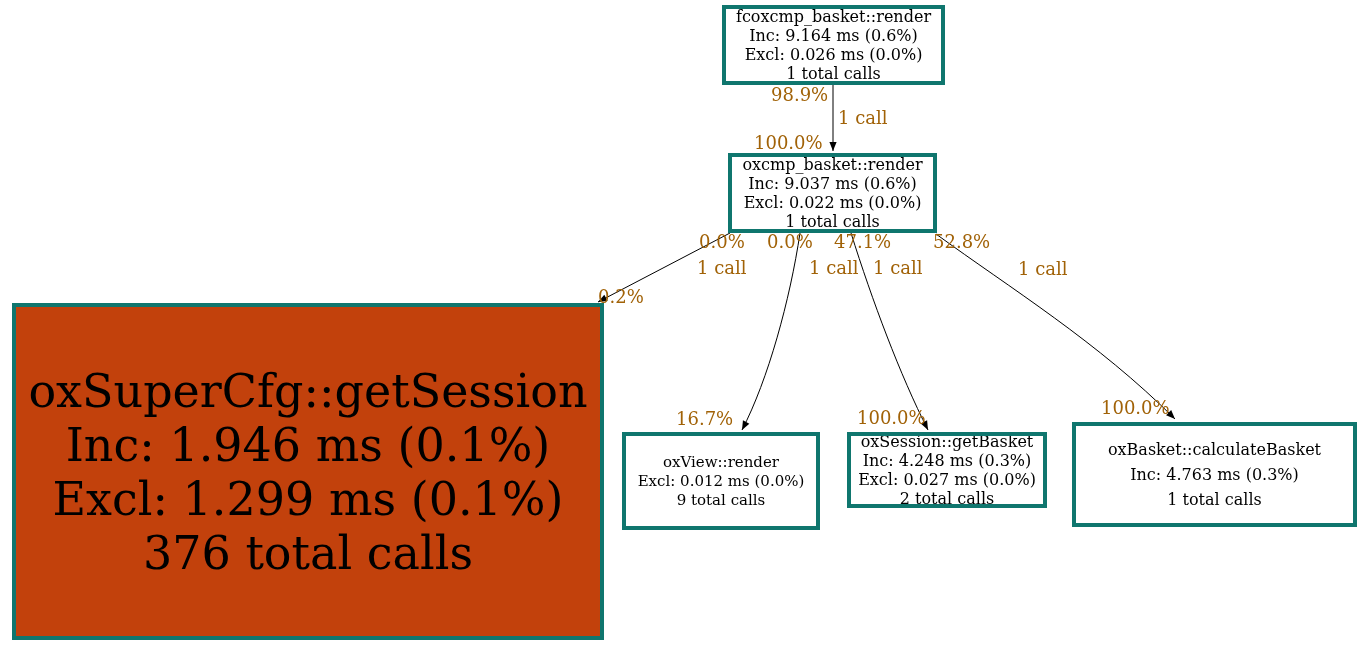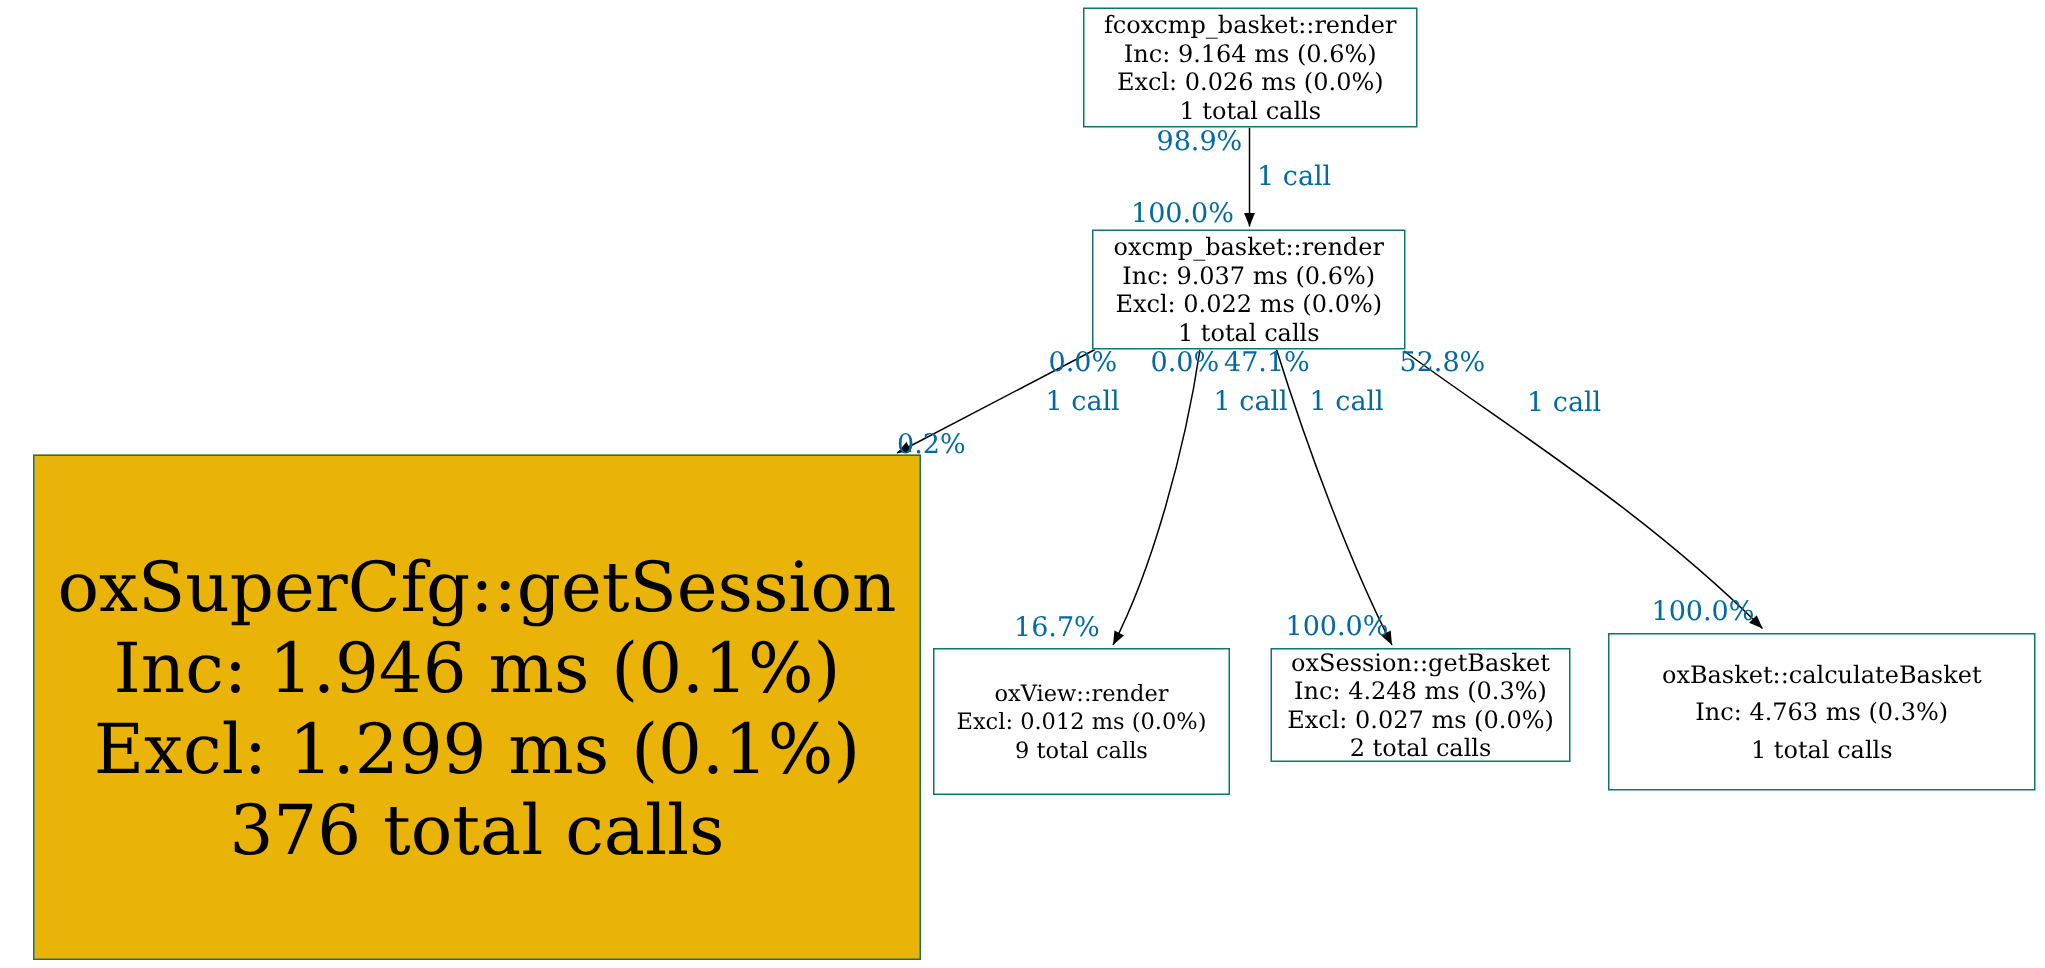--- a/index.html
+++ b/index.html
@@ -18,48 +18,48 @@
   }
   #edge-layer {
     position: absolute;
     left: 0; top: 0;
     width: 1363px;
     height: 645px;
   }
   .node {
     position: absolute;
     box-sizing: border-box;
-    border: 1px solid #0f766e;
+    border: 4px solid #0f766e;
     background: #ffffff;
     display: flex;
     flex-direction: column;
     justify-content: center;
     text-align: center;
     white-space: nowrap;
     overflow: hidden;
   }
   #n1 { left:722px; top:5px;   width:223px; height:80px;  font-size:16px; line-height:19px; }
   #n2 { left:728px; top:153px; width:209px; height:80px;  font-size:16px; line-height:19px; }
-  #n3 { left:22px;   top:303px; width:592px; height:337px; font-size:46px; line-height:54px; background:#eab308; }
+  #n3 { left:12px;   top:303px; width:592px; height:337px; font-size:46px; line-height:54px; background:#c2410c; }
   #n4 { left:622px; top:432px; width:198px; height:98px;  font-size:15px; line-height:19px; }
   #n5 { left:847px; top:432px; width:200px; height:76px;  font-size:16px; line-height:19px; }
   #n6 { left:1072px;top:422px; width:285px; height:105px; font-size:16px; line-height:25px; }
   .elabel {
     position: absolute;
     font-size: 18px;
     line-height: 21px;
     white-space: nowrap;
-    color: #0369a1;
+    color: #a16207;
   }
   #l-e1-src   { left:771px;  top:84px;  }
   #l-e1-calls { left:838px;  top:107px; }
   #l-e1-dst   { left:754px;  top:132px; }
   #l-e2-src   { left:699px;  top:231px; }
   #l-e3-src   { left:767px;  top:231px; }
-  #l-e4-src   { left:816px;  top:231px; }
+  #l-e4-src   { left:834px;  top:231px; }
   #l-e5-src   { left:933px;  top:231px; }
   #l-e2-calls { left:697px;  top:257px; }
   #l-e3-calls { left:809px;  top:257px; }
   #l-e4-calls { left:873px;  top:257px; }
   #l-e5-calls { left:1018px; top:258px; }
   #l-e2-dst   { left:598px;  top:286px; }
   #l-e3-dst   { left:676px;  top:408px; }
   #l-e4-dst   { left:857px;  top:407px; }
   #l-e5-dst   { left:1101px; top:397px; }
 </style>

